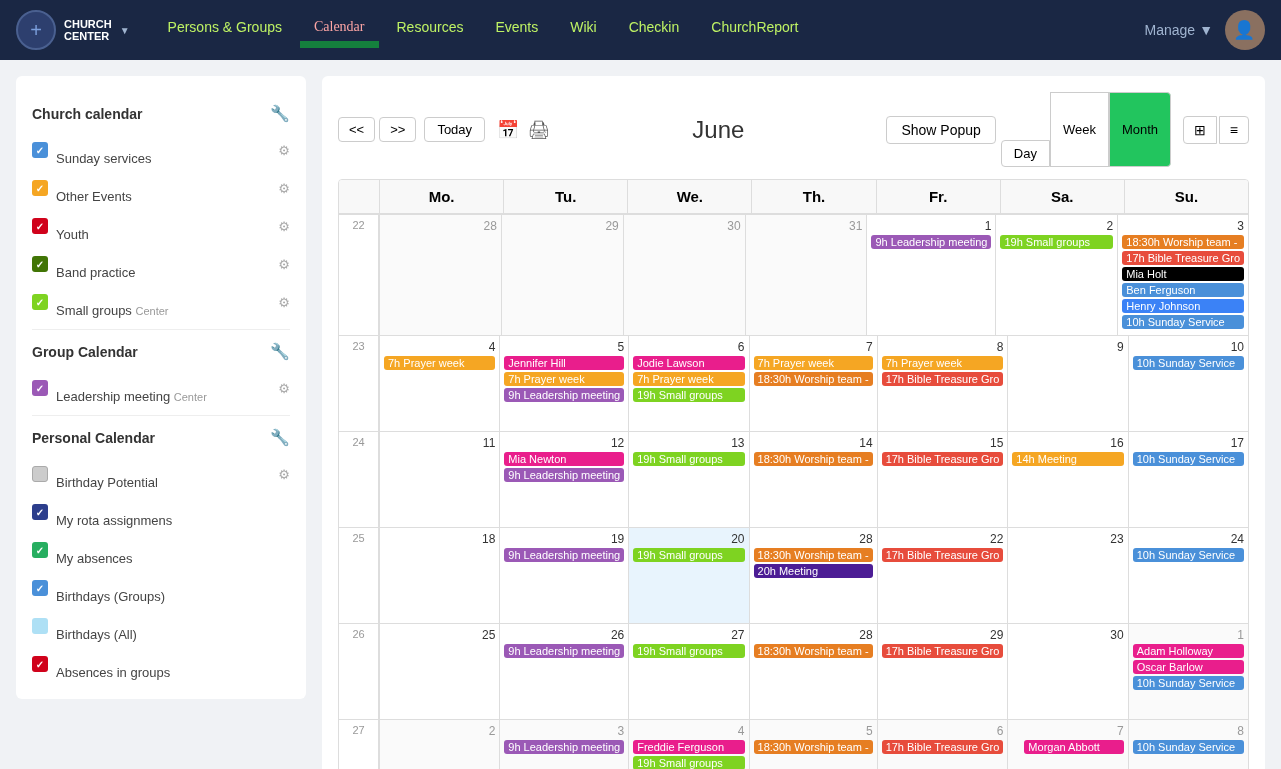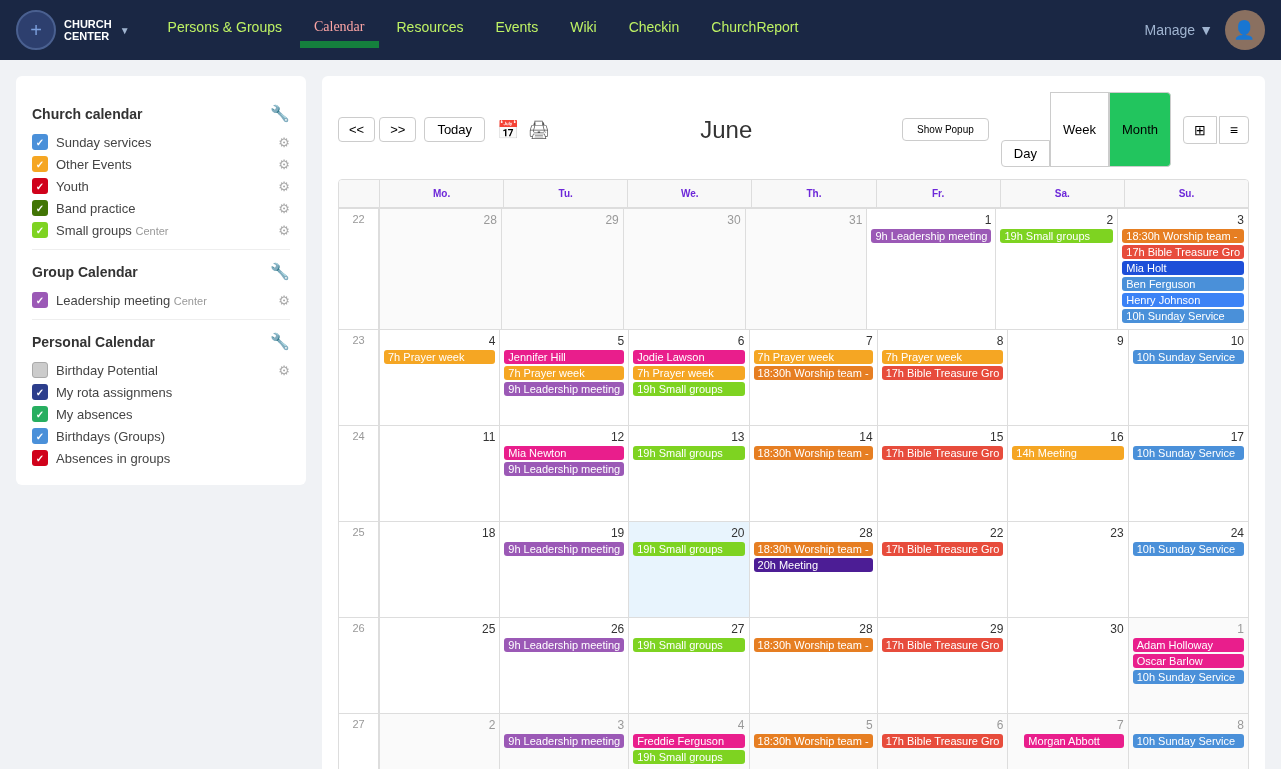--- a/index.html
+++ b/index.html
@@ -83,21 +83,21 @@
     }
     .sidebar-section-title {
       font-weight: bold; font-size: 14px; color: #333;
     }
     .wrench-icon { color: #777; cursor: pointer; font-size: 16px; }
     .sidebar-item {
       display: flex; align-items: center; justify-content: space-between;
       padding: 3px 0;
     }
     .sidebar-item-left { display: flex; align-items: center; gap: 8px; }
-    .sidebar-item-label { font-size: 13px; color: #444; }
+    .sidebar-item-label { font-size: 13px; color: #444; margin-top: 17px; }
     .sidebar-gear { color: #aaa; font-size: 13px; cursor: pointer; }
     .color-box {
       width: 16px; height: 16px;
       border-radius: 3px;
       display: flex; align-items: center; justify-content: center;
       font-size: 10px; color: white; font-weight: bold;
     }
     .divider { height: 1px; background: #eee; margin: 8px 0; }
 
     
@@ -115,21 +115,21 @@
     .today-btn {
       border: 1px solid #ccc; background: white; padding: 4px 12px;
       cursor: pointer; border-radius: 4px; font-size: 13px; margin-left: 4px;
     }
     .cal-icons { display: flex; gap: 8px; align-items: center; margin-left: 8px; }
     .cal-icon { font-size: 18px; cursor: pointer; color: #555; }
     .cal-title { font-size: 24px; font-weight: 300; color: #333; }
     .cal-view-btns { display: flex; gap: 4px; align-items: center; }
     .show-popup-btn {
       border: 1px solid #ccc; background: white; padding: 5px 14px;
-      cursor: pointer; border-radius: 4px; font-size: 10px; margin-right: 8px;
+      cursor: pointer; border-radius: 4px; font-size: 14px; margin-right: 1px;
     }
     .view-btn {
       border: 1px solid #ccc; background: white; padding: 5px 12px;
       cursor: pointer; font-size: 13px;
     }
     .view-btn:first-child { border-radius: 4px 0 0 4px; margin-top: 48px; }
     .view-btn:last-child { border-radius: 0 4px 4px 0; }
     .view-btn.active { background: #22c55e; font-weight: normal; }
     .view-icons { display: flex; gap: 2px; margin-left: 8px; }
     .view-icon-btn {
@@ -141,22 +141,22 @@
 
     
     .cal-grid { border: 1px solid #ddd; border-radius: 4px; overflow: hidden; }
     .cal-day-headers {
       display: grid;
       grid-template-columns: 40px repeat(7, 1fr);
       background: #f8f8f8;
       border-bottom: 1px solid #ddd;
     }
     .cal-day-header {
-      text-align: center; padding: 8px 19px; font-size: 10px;
-      color: #6d28d9; font-weight: bold; border-left: 1px solid #ddd;
+      text-align: center; padding: 8px 19px; font-size: 15px;
+      color: #000000; font-weight: bold; border-left: 1px solid #ddd;
     }
     .cal-day-header:first-child { border-left: none; }
     .cal-week-row {
       display: grid;
       grid-template-columns: 40px repeat(7, 1fr);
       border-top: 1px solid #ddd;
       min-height: 95px;
     }
     .cal-week-num {
       padding: 4px; font-size: 11px; color: #999;
@@ -313,20 +313,26 @@
       </div>
     </div>
 
     <div class="sidebar-item">
       <div class="sidebar-item-left">
         <div class="color-box" style="background:#4a90d9;">✓</div>
         <span class="sidebar-item-label">Birthdays (Groups)</span>
       </div>
     </div>
 
+    <div class="sidebar-item">
+      <div class="sidebar-item-left">
+        <div class="color-box" style="background:#aee0f5;"></div>
+        <span class="sidebar-item-label">Birthdays (All)</span>
+      </div>
+    </div>
 
     <div class="sidebar-item">
       <div class="sidebar-item-left">
         <div class="color-box" style="background:#d0021b;">✓</div>
         <span class="sidebar-item-label">Absences in groups</span>
       </div>
     </div>
 
   </aside>
 
@@ -390,21 +396,21 @@
           <div class="event-pill" style="background:#9b59b6;">9h Leadership meeting</div>
         </div>
         <div class="cal-day-cell">
           <div class="day-num current-month">2</div>
           <div class="event-pill" style="background:#7ed321;">19h Small groups</div>
         </div>
         <div class="cal-day-cell">
           <div class="day-num current-month">3</div>
           <div class="event-pill" style="background:#e67e22;">18:30h Worship team -</div>
           <div class="event-pill" style="background:#e74c3c;">17h Bible Treasure Gro</div>
-          <div class="event-pill" style="background:#1d4ed8;">Mia Holt</div>
+          <div class="event-pill" style="background:#000000;">Mia Holt</div>
           <div class="event-pill" style="background:#4a90d9;">Ben Ferguson</div>
           <div class="event-pill" style="background:#3b82f6;">Henry Johnson</div>
           <div class="event-pill" style="background:#4a90d9;">10h Sunday Service</div>
         </div>
       </div>
 
       <div class="cal-week-row">
         <div class="cal-week-num">23</div>
         <div class="cal-day-cell">
           <div class="day-num current-month">4</div>

